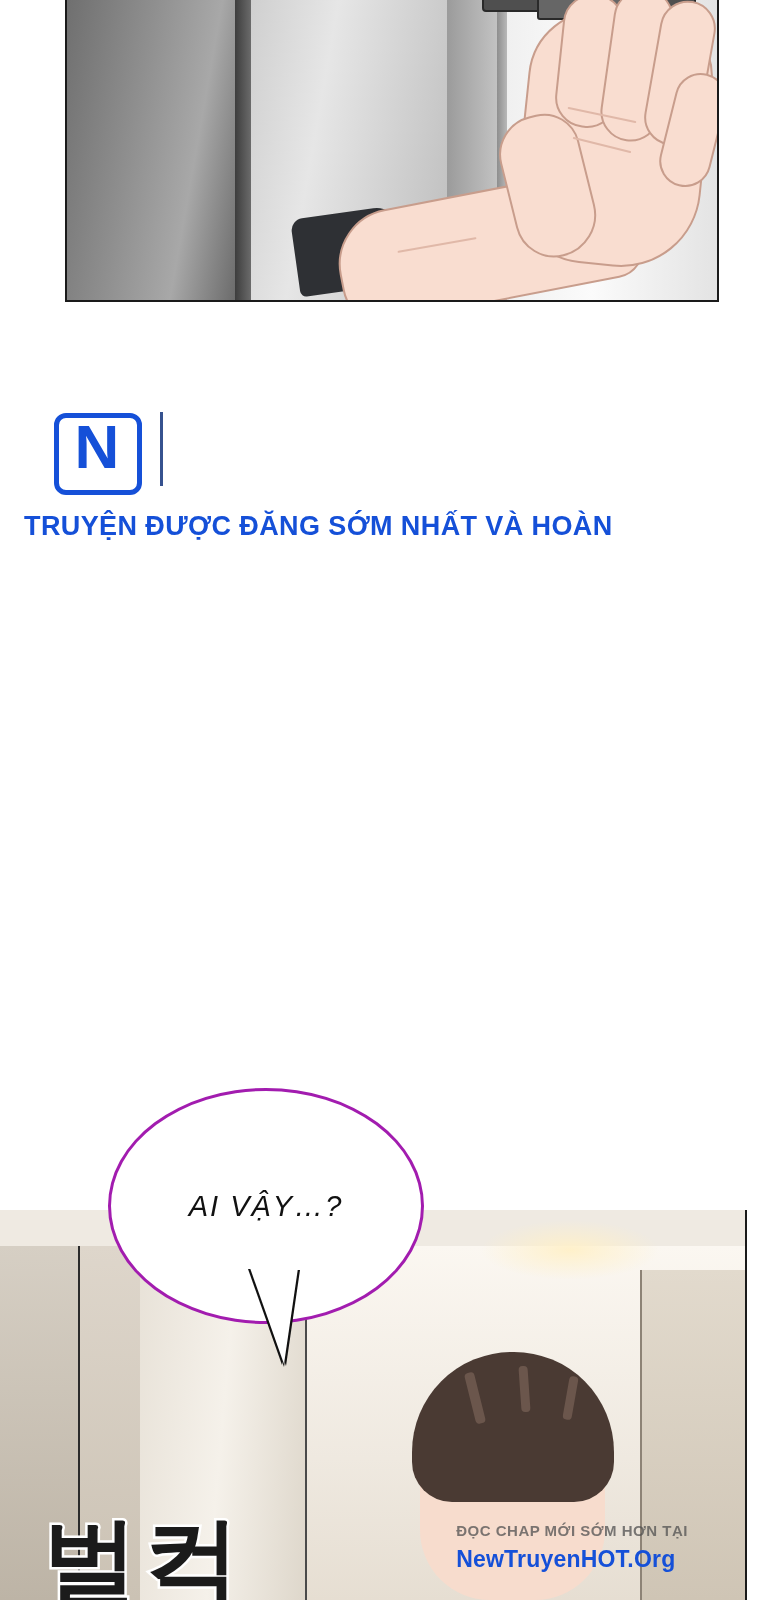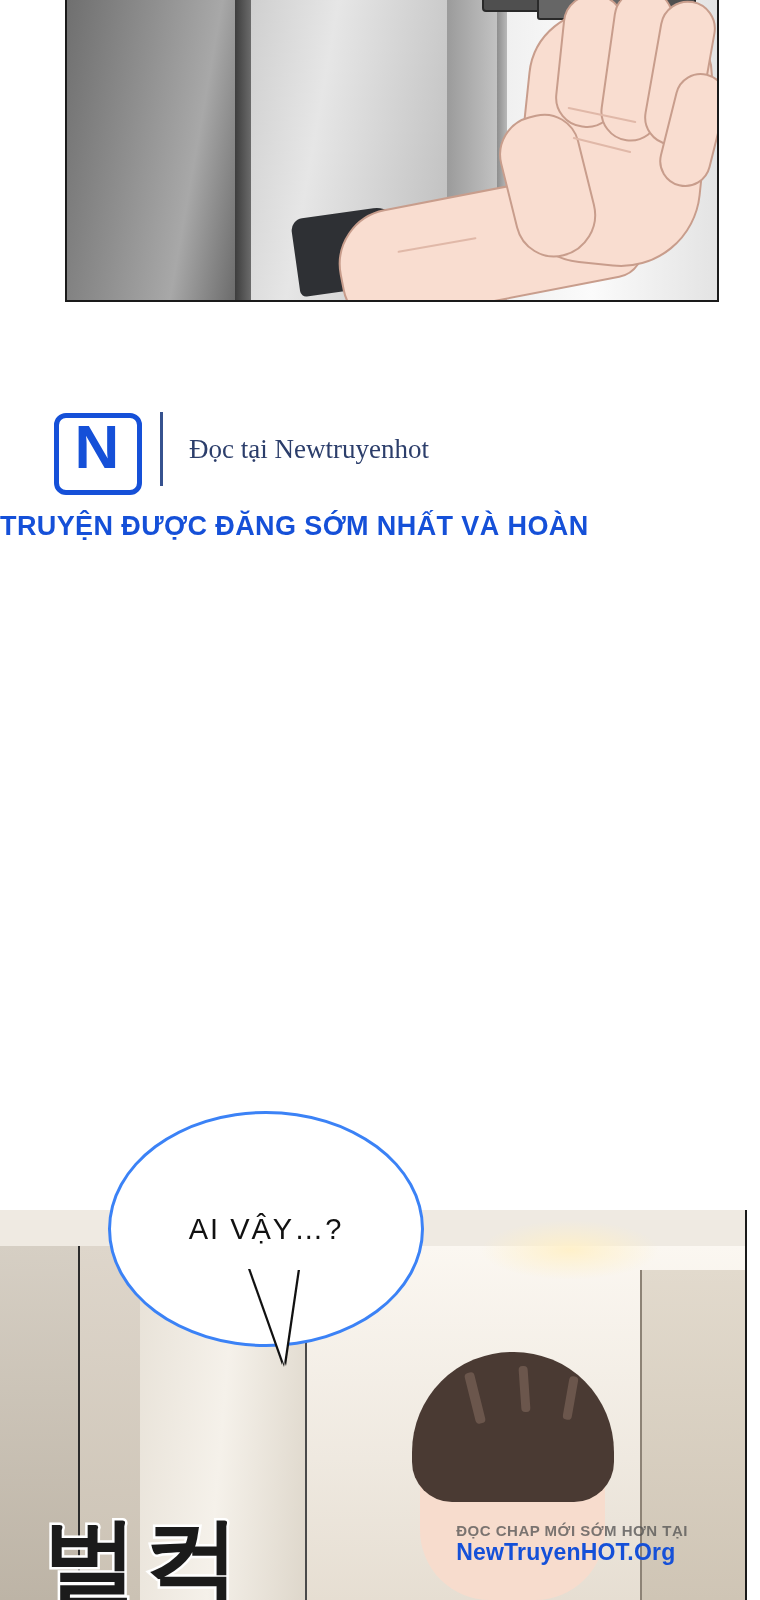--- a/index.html
+++ b/index.html
@@ -185,40 +185,41 @@
   }
   .promo-lines {
     font-family: "Liberation Serif", serif;
     color: #2c3e6b;
     font-size: 27px;
     line-height: 1.35;
     text-align: center;
   }
   .banner {
     margin-top: 14px;
-    padding-left: 0;
+    padding-left: 24px;
     font-family: "Liberation Sans", sans-serif;
     font-weight: bold;
     font-size: 27px;
     letter-spacing: 0.4px;
     color: #1550d8;
     line-height: 1.45;
   }
 
   
   .bubble {
     position: absolute;
     left: 108px;
-    top: 1111px;
+    top: 1088px;
     width: 310px;
     height: 230px;
     background: #ffffff;
-    border: 3px solid #3b82f6;
+    border: 3px solid #a21caf;
     border-radius: 50% / 50%;
     z-index: 6;
+    font-style: italic;
   }
   .bubble-text {
     position: absolute;
     left: 0; top: 0;
     width: 100%; height: 100%;
     display: flex;
     align-items: center;
     justify-content: center;
     font-family: "Liberation Sans", sans-serif;
     font-size: 29px;
@@ -341,21 +342,21 @@
     font-size: 15px;
     font-weight: bold;
     color: rgba(80,80,80,0.75);
     letter-spacing: 0.5px;
   }
   .wm-bottom .wm-big {
     font-family: "Liberation Sans", sans-serif;
     font-size: 23px;
     font-weight: bold;
     color: #1550d8;
-    margin-top: 0;
+    margin-top: 7px;
     letter-spacing: 0.2px;
   }
 </style>
 </head>
 <body>
 
 <div class="page">
 
   <div class="panel-top">
     <div class="wall-left"></div>
@@ -383,21 +384,20 @@
   </div>
 
   <div class="promo">
     <div class="promo-row">
       <div class="logo-badge">
         <div class="sq"></div>
         <div class="letter">N</div>
       </div>
       <div class="divider"></div>
       <div class="promo-lines">
-        <div>Đọc tại Newtruyenhot</div>
       </div>
     </div>
     <div class="banner">
       <div>TRUYỆN ĐƯỢC ĐĂNG SỚM NHẤT VÀ HOÀN</div>
     </div>
   </div>
 
   <div class="bubble-tail"></div>
   <div class="bubble">
     <div class="bubble-text">AI VẬY…?</div>

